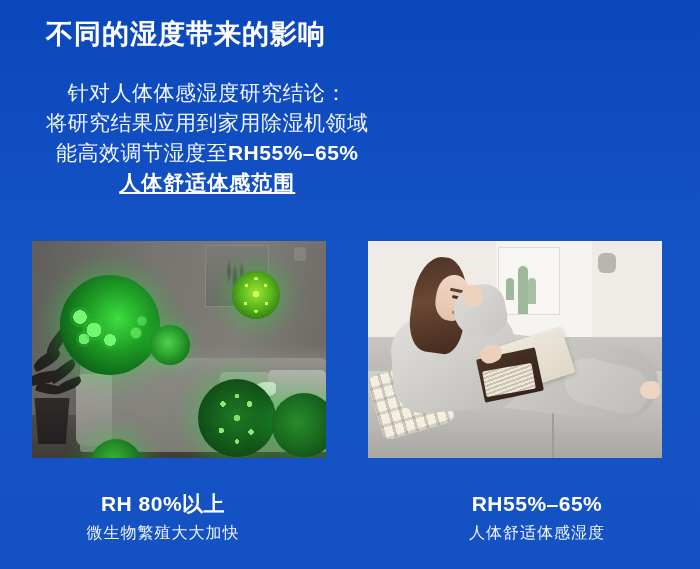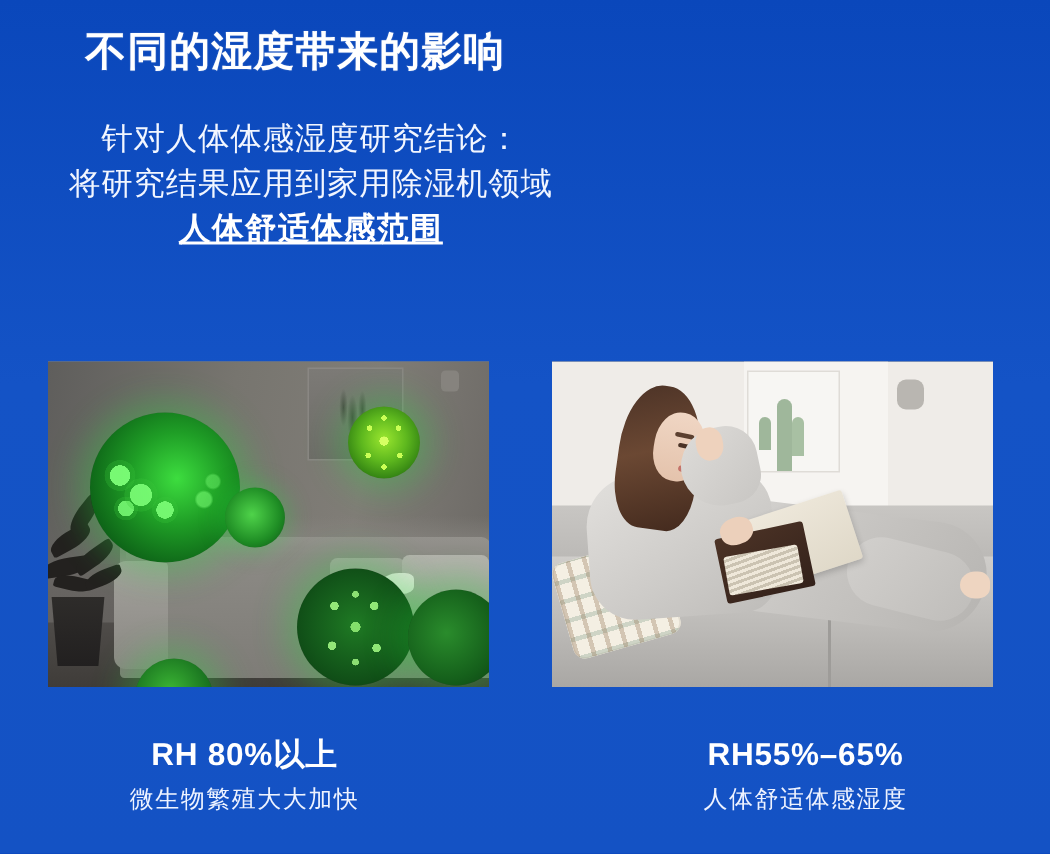--- a/index.html
+++ b/index.html
@@ -26,21 +26,20 @@
   .headline {
     position: absolute;
     left: 46px;
     top: 16px;
     font-size: 27px;
     font-weight: bold;
     color: #ffffff;
     letter-spacing: 1px;
     white-space: nowrap;
     text-shadow: 0 0 1px rgba(255,255,255,0.35);
-    margin-left: 11px;
   }
   .body-block {
     position: absolute;
     left: 46px;
     top: 78px;
     color: #ffffff;
     text-align: center;
   }
   .body-line {
     font-size: 21px;
@@ -390,20 +389,21 @@
 </head>
 <body>
 
 <div class="poster">
 
   <div class="headline">不同的湿度带来的影响</div>
 
   <div class="body-block">
     <div class="body-line">针对人体体感湿度研究结论：</div>
     <div class="body-line">将研究结果应用到家用除湿机领域</div>
+    <div class="body-line"><span>能高效调节湿度至</span><span class="inline-bold">RH55%–65%</span></div>
     <div class="body-line bold">人体舒适体感范围</div>
   </div>
 
   <div class="photo" id="photo-left">
     <div class="room-dim">
       <div class="dim-wall"></div>
       <div class="dim-floor"></div>
       <div class="dim-art"></div>
       <div class="dim-knob"></div>
 

